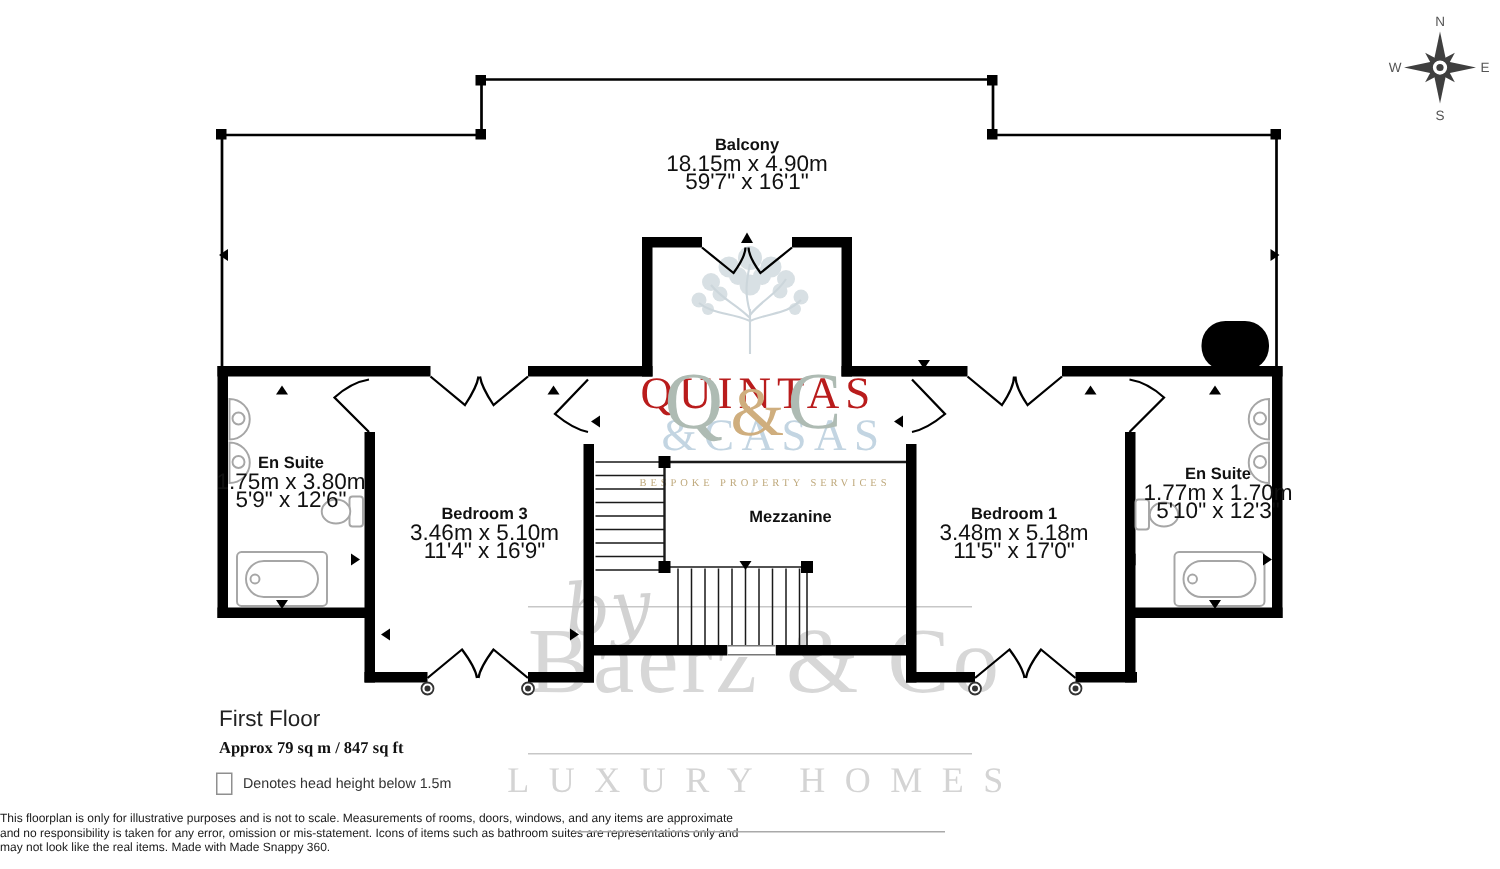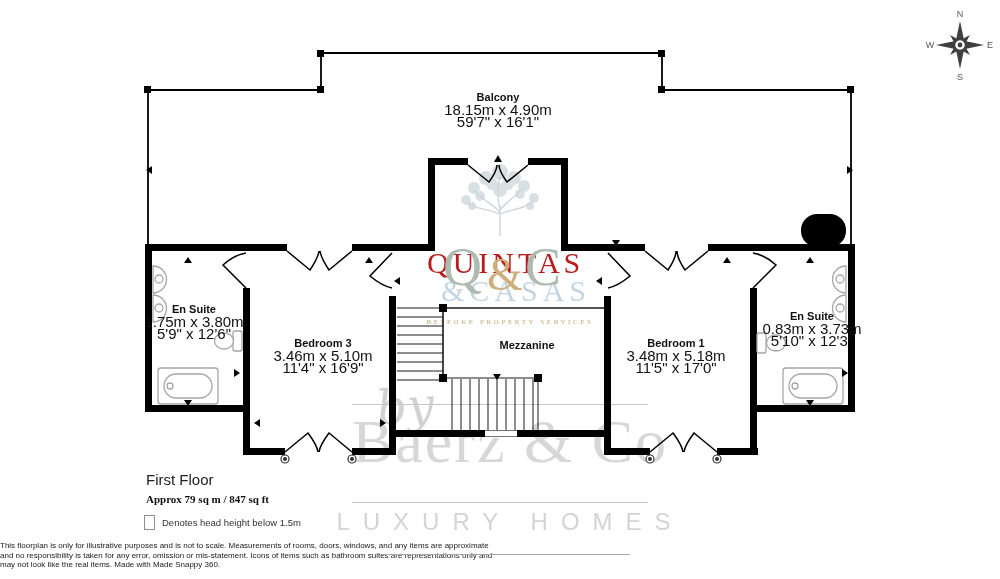--- a/index.html
+++ b/index.html
@@ -6,21 +6,21 @@
   #canvas{position:relative;width:1000px;height:579px;background:#fff;overflow:hidden;
           font-family:"Liberation Sans",sans-serif;color:#111;}
   .abs{position:absolute;}
   
   .wm{position:absolute;color:#d8d8d8;pointer-events:none;}
   .wm-by{left:376px;top:378px;font-family:"DejaVu Serif",serif;font-style:italic;
          font-size:48px;color:#d2d2d2;transform:rotate(-4deg);}
   .wm-name{left:320px;top:406px;width:380px;text-align:center;
            font-family:"Liberation Serif",serif;font-size:62px;letter-spacing:2px;color:#d7d7d7;}
   .wm-rule{height:1px;background:#c7c7c7;}
-  .wm-tag{left:330px;top:508px;width:360px;text-align:center;font-family:Liberation Sans, sans-serif;
+  .wm-tag{left:330px;top:508px;width:360px;text-align:center;font-family:Liberation Serif, serif;
           font-size:24px;letter-spacing:13px;color:#d4d4d4;}
   .qc-logo{position:absolute;left:425px;top:240px;width:170px;height:96px;pointer-events:none;}
   .qc-logo span{position:absolute;font-family:"Liberation Serif",serif;}
   .qc-l1{top:6px;left:2px;font-size:30px;letter-spacing:4px;color:#b91c1c;}
   .qc-l2{top:34px;left:16px;font-size:30px;letter-spacing:5px;color:#c3d5e2;}
   .qc-q{top:-4px;left:18px;font-size:54px;color:#aebbb3;}
   .qc-amp{top:8px;left:62px;font-size:46px;color:#cfae7e;}
   .qc-c{top:-4px;left:100px;font-size:54px;color:#aebbb3;}
   .qc-sub{top:78px;left:0;width:100%;text-align:center;font-family:"Liberation Sans",sans-serif;
           font-size:7px;letter-spacing:2.6px;color:#bfa97c;}
@@ -266,21 +266,21 @@
   <div class="room-label z4" style="left:457px;top:339px;width:140px;">
     <div class="rname">Mezzanine</div>
   </div>
   <div class="room-label z4" style="left:606px;top:337px;width:140px;">
     <div class="rname">Bedroom 1</div>
     <div class="rdim">3.48m x 5.18m</div>
     <div class="rdim">11'5" x 17'0"</div>
   </div>
   <div class="room-label z4" style="left:752px;top:310px;width:120px;">
     <div class="rname">En Suite</div>
-    <div class="rdim">0.83m x 3.73m</div>
+    <div class="rdim">1.77m x 1.70m</div>
     <div class="rdim">5'10" x 12'3"</div>
   </div>
 
   <div class="abs floor-title z4">First Floor</div>
   <div class="abs floor-area z4">Approx 79 sq m / 847 sq ft</div>
   <div class="abs legend z4">
     <div class="legend-box"></div>
     <div class="legend-label">Denotes head height below 1.5m</div>
   </div>
   <div class="abs disclaimer z5">

